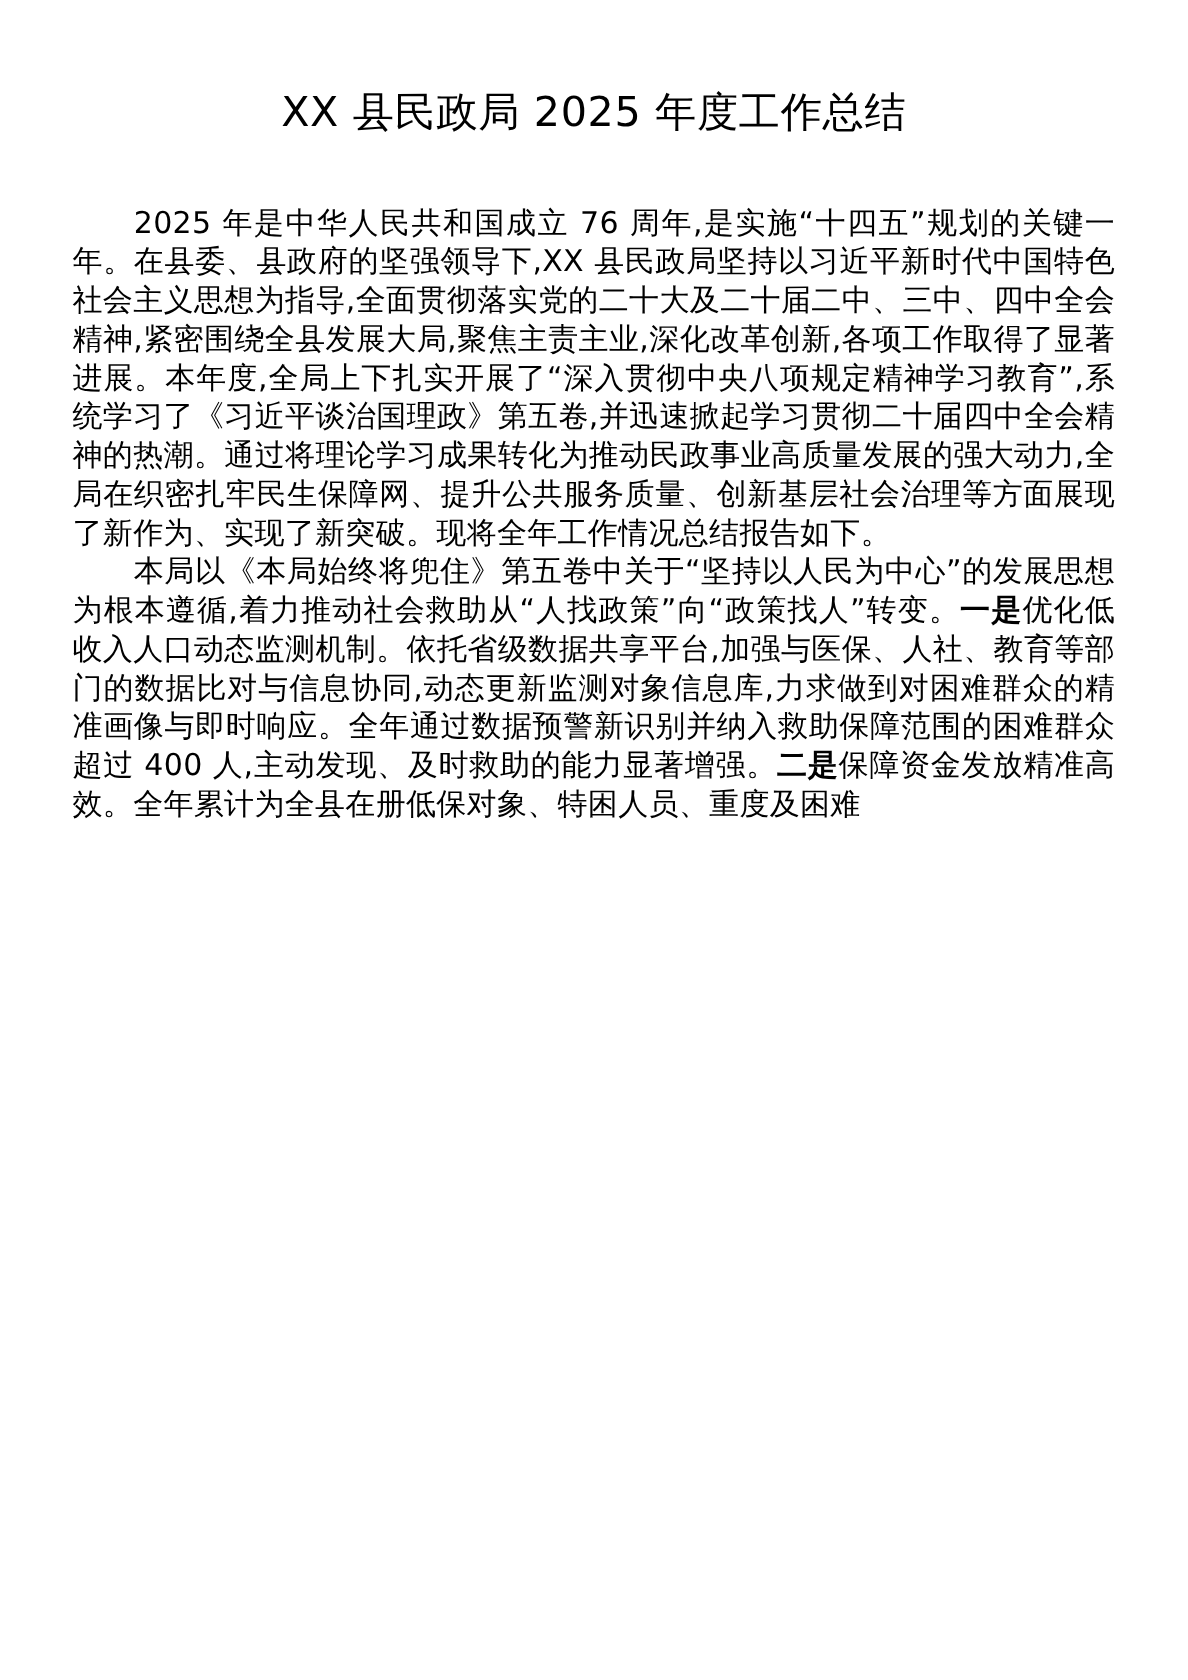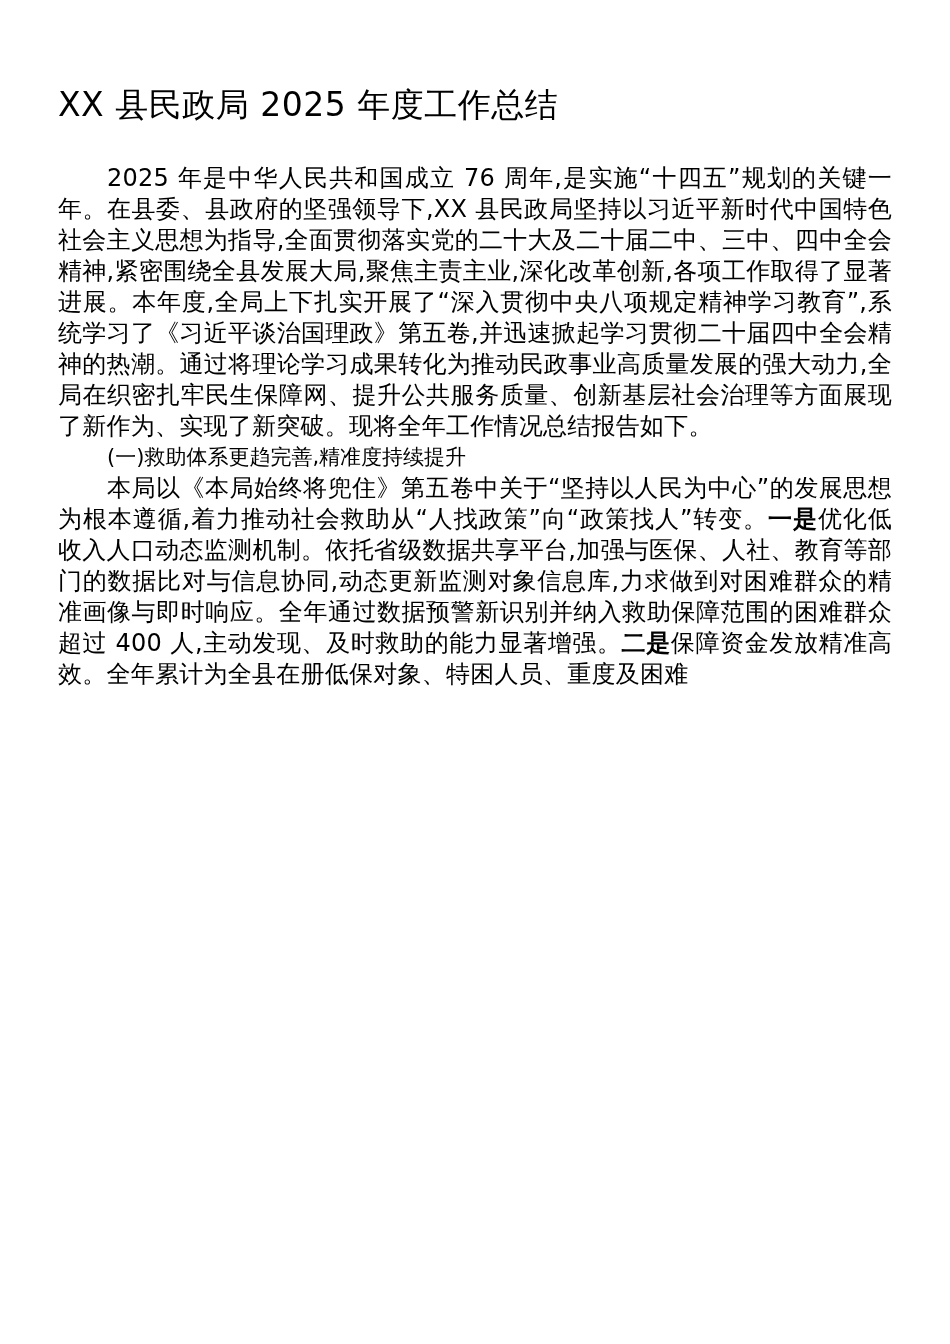--- a/index.html
+++ b/index.html
@@ -17,23 +17,23 @@
     }
     .page {
       position: absolute;
       left: 58px;
       top: 0;
       width: 834px;
     }
     .title {
       position: absolute;
       left: 0;
-      top: 83px;
+      top: 68px;
       width: 834px;
-      text-align: left;
+      text-align: center;
       font-size: 33px;
       line-height: 44px;
       font-weight: normal;
       margin: 0;
       letter-spacing: 0.5px;
     }
     .body-text {
       position: absolute;
       left: 0;
       top: 163px;
@@ -62,17 +62,16 @@
 <body>
 
 <div class="page">
   <h1 class="title">XX 县民政局 2025 年度工作总结</h1>
 
   <div class="body-text">
     <p class="para">2025 年是中华人民共和国成立 76 周年,是实施“十四五”规划的关键一年。在县委、县政府的坚强领导下,XX 县民政局坚持以习近平新时代中国特色社会主义思想为指导,全面贯彻落实党的二十大及二十届二中、三中、四中全会精神,紧密围绕全县发展大局,聚焦主责主业,深化改革创新,各项工作取得了显著进展。本年度,全局上下扎实开展了“深入贯彻中央八项规定精神学习教育”,系统学习了《习近平谈治国理政》第五卷,并迅速掀起学习贯彻二十届四中全会精神的热潮。通过将理论学习成果转化为推动民政事业高质量发展的强大动力,全局在织密扎牢民生保障网、提升公共服务质量、创新基层社会治理等方面展现了新作为、实现了新突破。现将全年工作情况总结报告如下。</p>
 
 
 
-    <p class="heading">(一)救助体系更趋完善,精准度持续提升</p>
 
     <p class="para"><span>本局以《本局始终将兜住》第五卷中关于“坚持以人民为中心”的发展思想为根本遵循,着力推动社会救助从“人找政策”向“政策找人”转变。</span><span class="bold">一是</span><span>优化低收入人口动态监测机制。依托省级数据共享平台,加强与医保、人社、教育等部门的数据比对与信息协同,动态更新监测对象信息库,力求做到对困难群众的精准画像与即时响应。全年通过数据预警新识别并纳入救助保障范围的困难群众超过 400 人,主动发现、及时救助的能力显著增强。</span><span class="bold">二是</span><span>保障资金发放精准高效。全年累计为全县在册低保对象、特困人员、重度及困难</span></p>
   </div>
 </div>
 
 </body></html>

